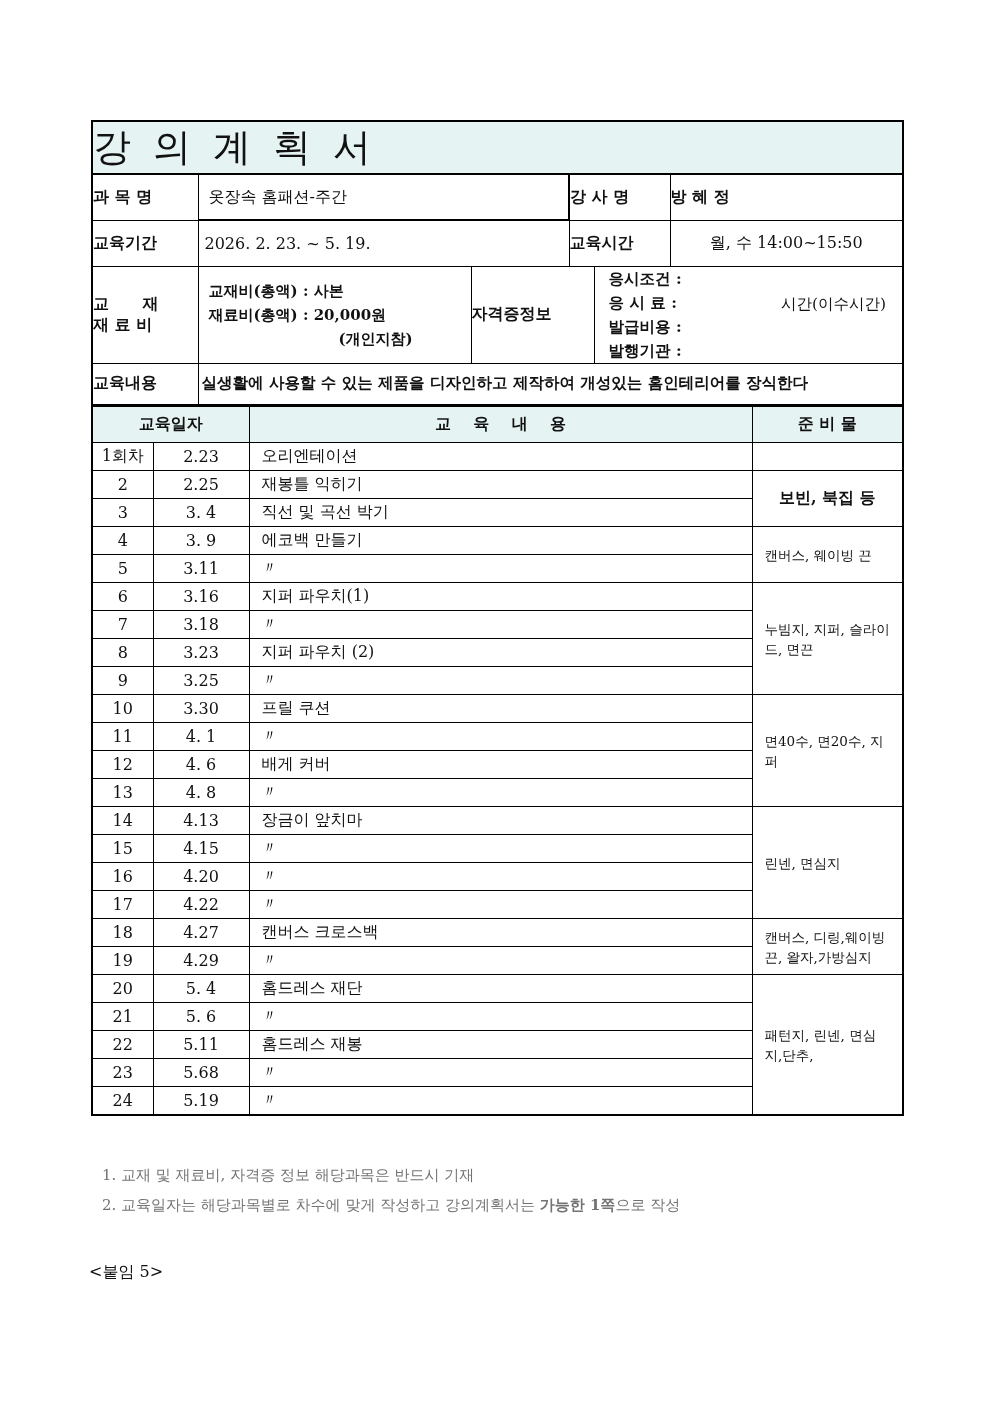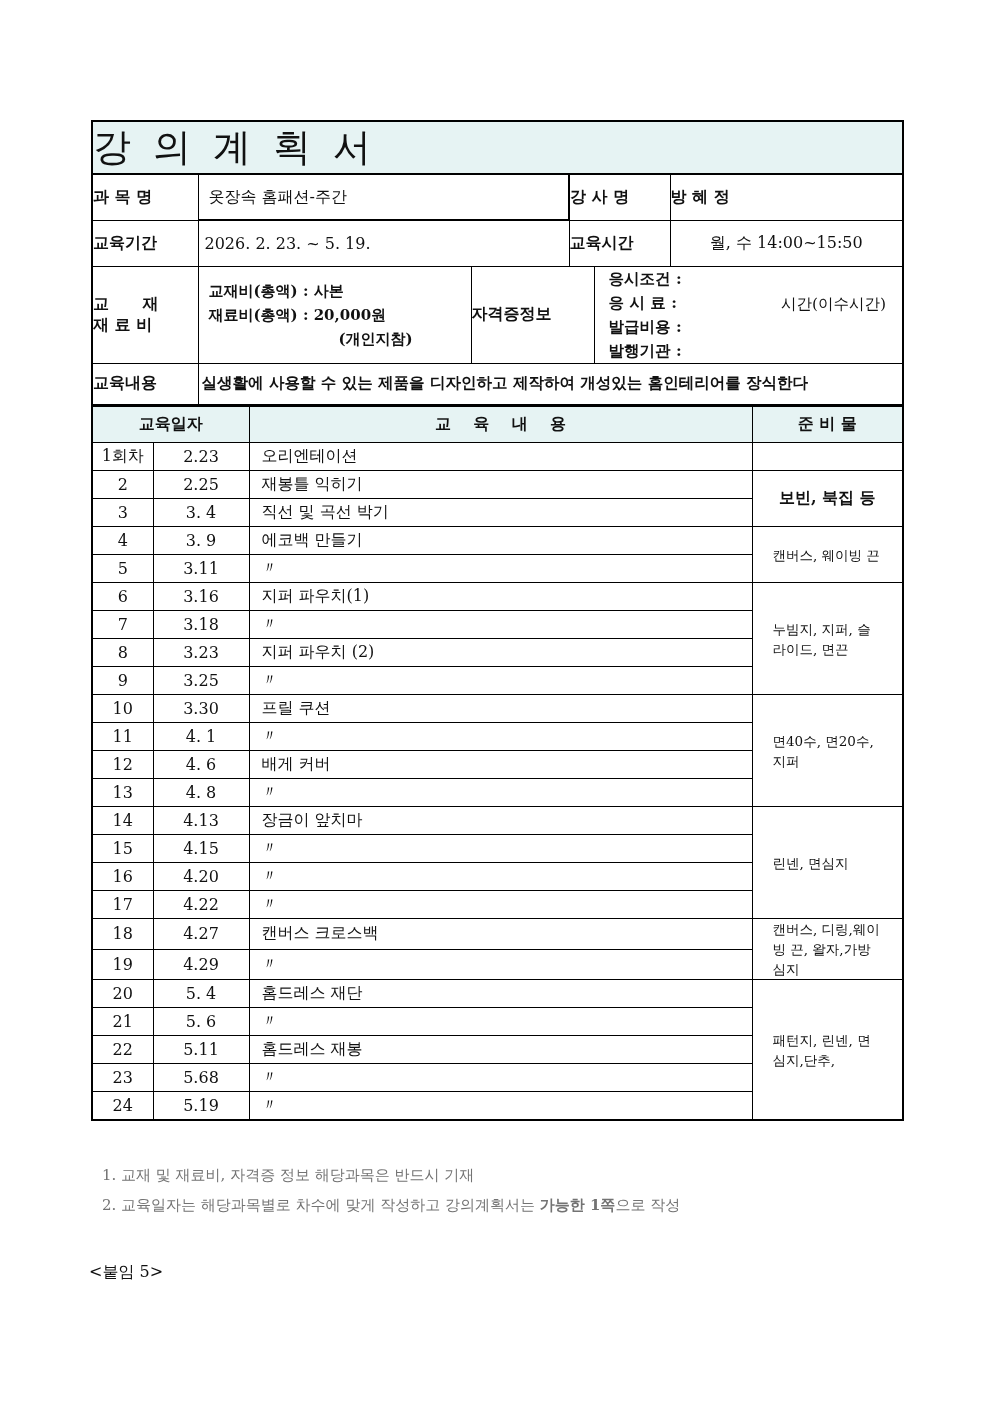--- a/index.html
+++ b/index.html
@@ -9,21 +9,21 @@
   td { border: 1px solid #000; padding: 0; vertical-align: middle; font-size: 16px; }
   .outer { border: 2px solid #000; }
   .title { height: 49px; background: #e6f3f3; text-align: left; font-size: 38px; letter-spacing: 22px; font-weight: normal; border-bottom: 2px solid #000; font-family: Liberation Mono, monospace; }
   .lbl { font-weight: bold; text-align: left; font-size: 16px; margin-top: 24px; }
   .val { padding-left: 10px; }
   .bold { font-weight: bold; }
   .hdr { background: #e6f3f3; text-align: center; font-weight: bold; height: 35px; }
   .num { text-align: center; }
   .rowc td { height: 27px; }
   .content { padding-left: 12px; }
-  .prep { font-size: 13.5px; padding: 0 20px; line-height: 20px; }
+  .prep { font-size: 13.5px; padding: 0 12px; line-height: 20px; }
   .prep-bold { font-weight: bold; text-align: center; font-size: 16px; }
   .notes { position: absolute; left: 102px; top: 1160px; color: #737373; font-size: 15px; line-height: 30px; }
   .notes b { font-weight: bold; }
   .attach { position: absolute; left: 72px; top: 1262px; font-size: 16px; margin-left: 17px; }
   .thick-r { border-right: 2px solid #000; }
   .thick-b { border-bottom: 2px solid #000; margin-top: 31px; }
   .cert-lines { padding-left: 14px; font-weight: bold; line-height: 24px; font-size: 15.5px; position: relative; }
   .cert-lines .right { position: absolute; right: 16px; top: 0; font-weight: normal; margin-top: 25px; }
 </style>
 </head>

